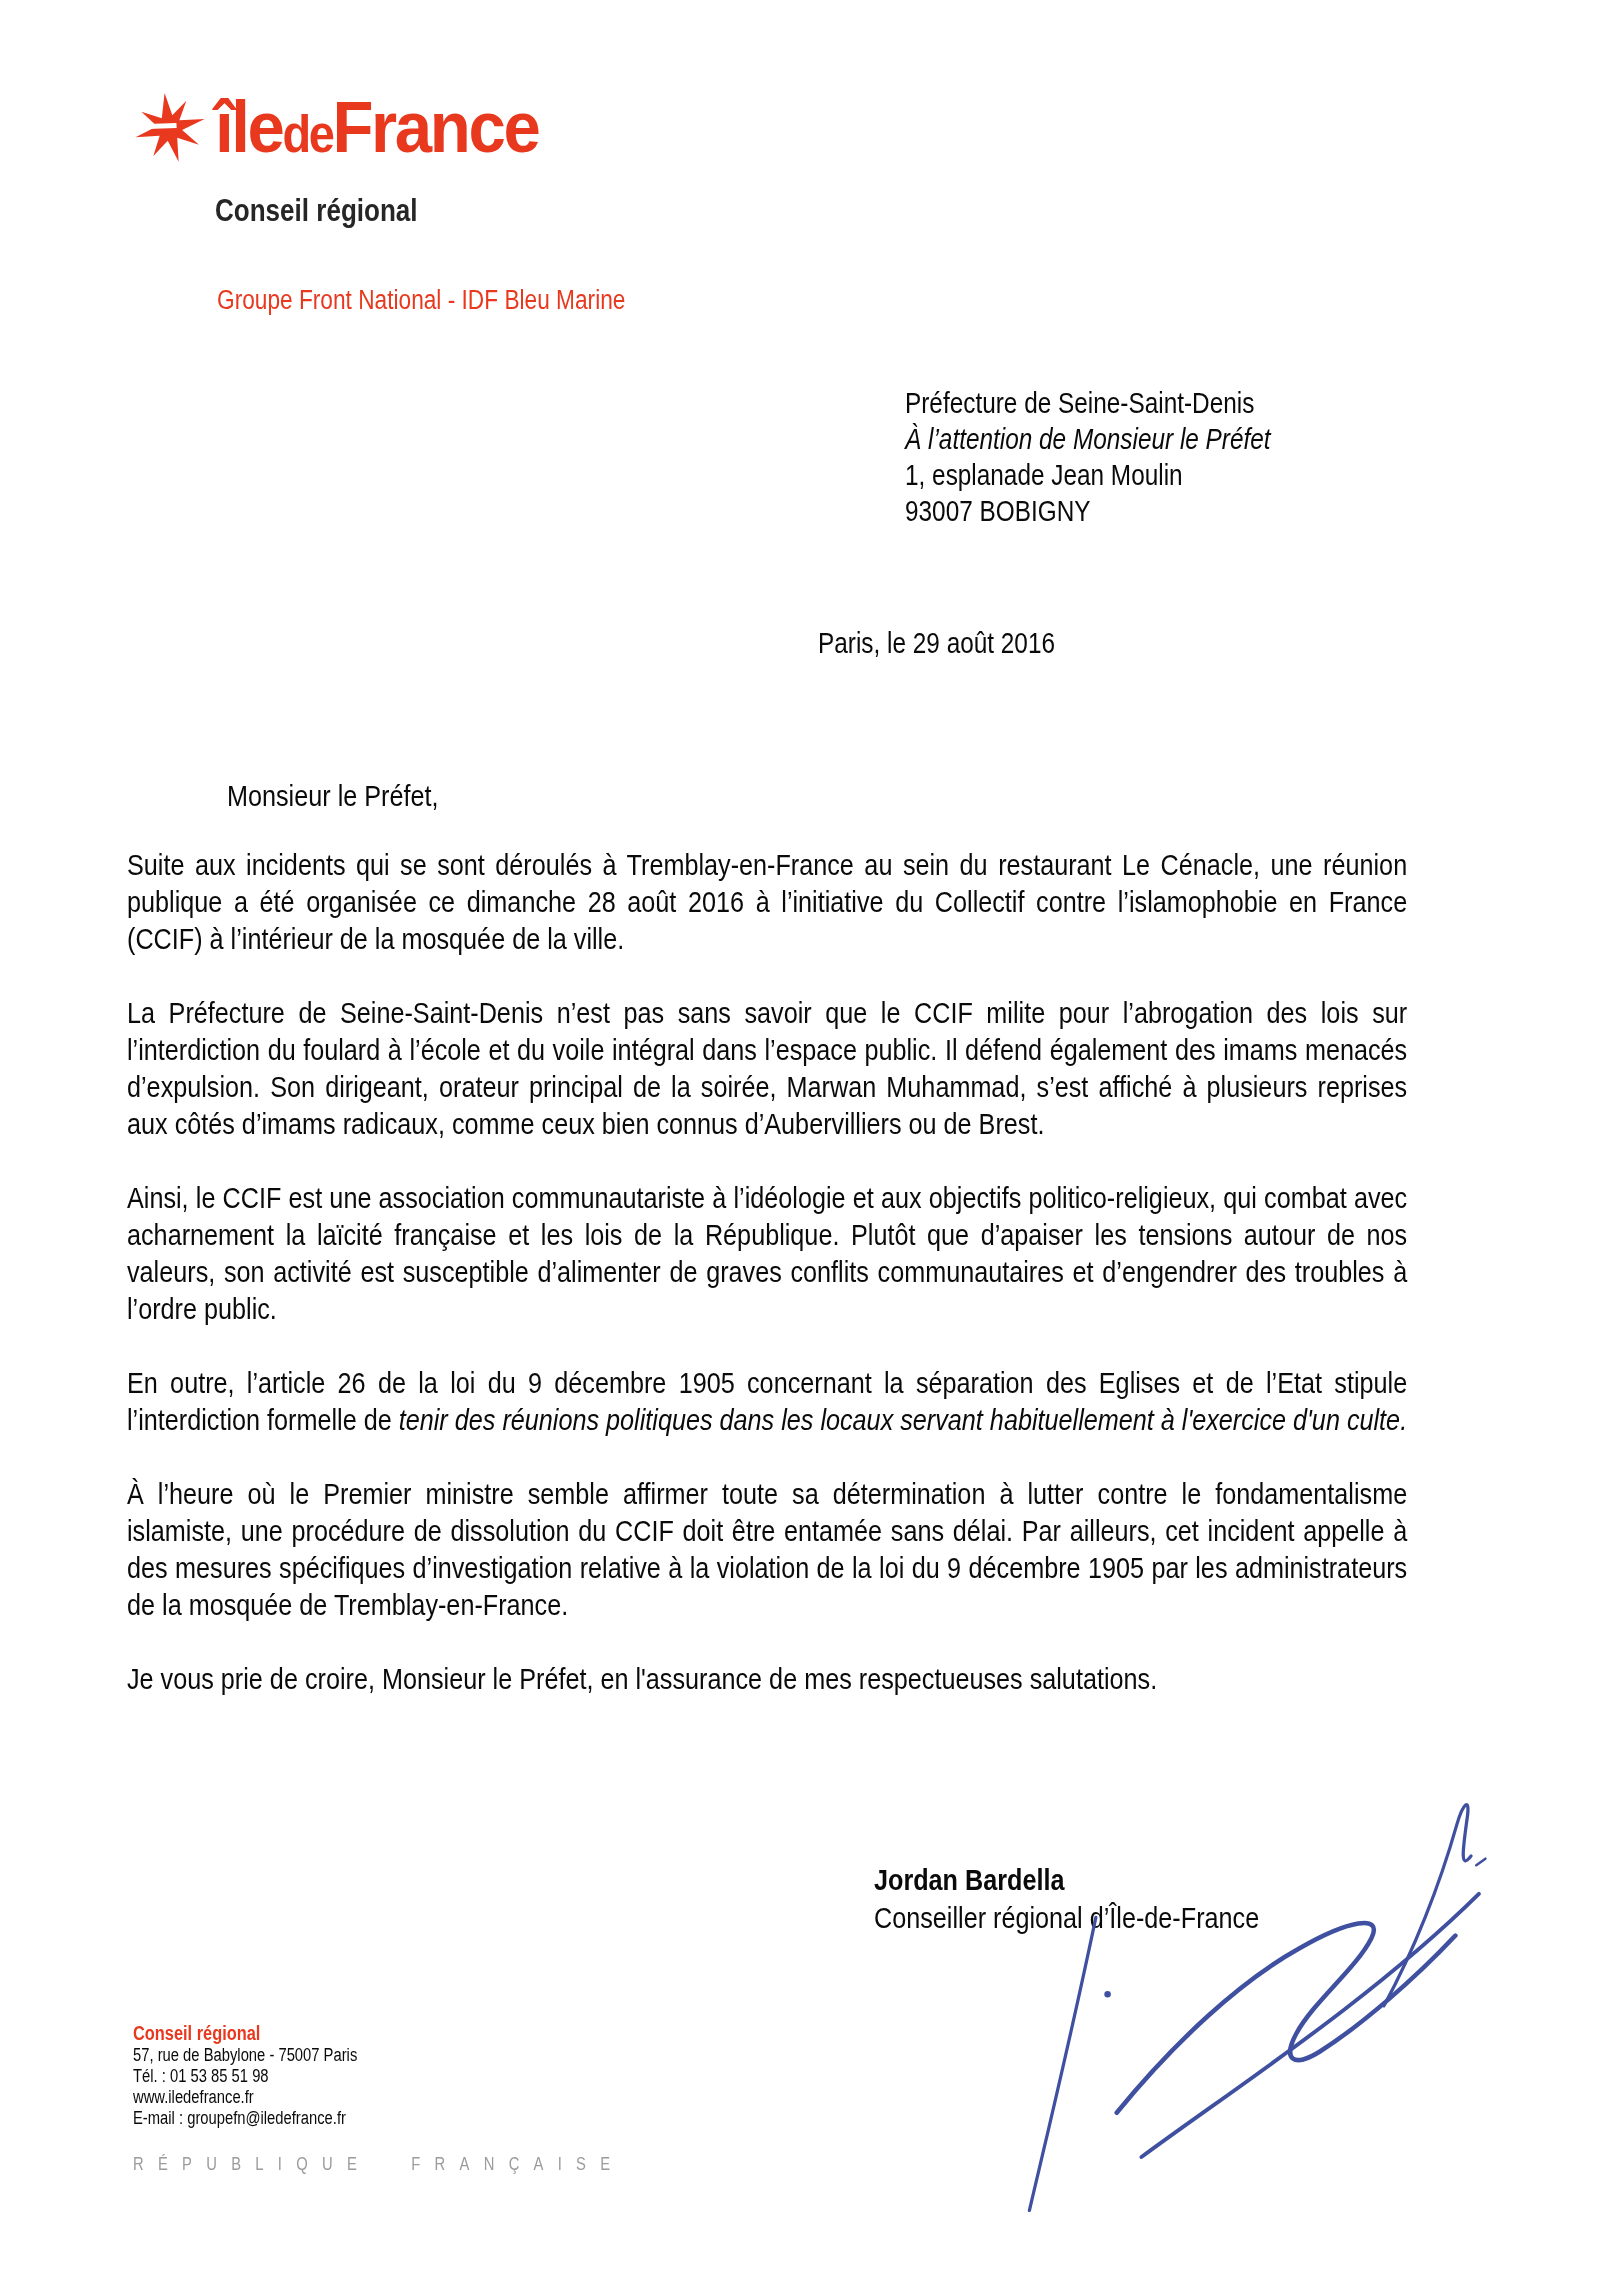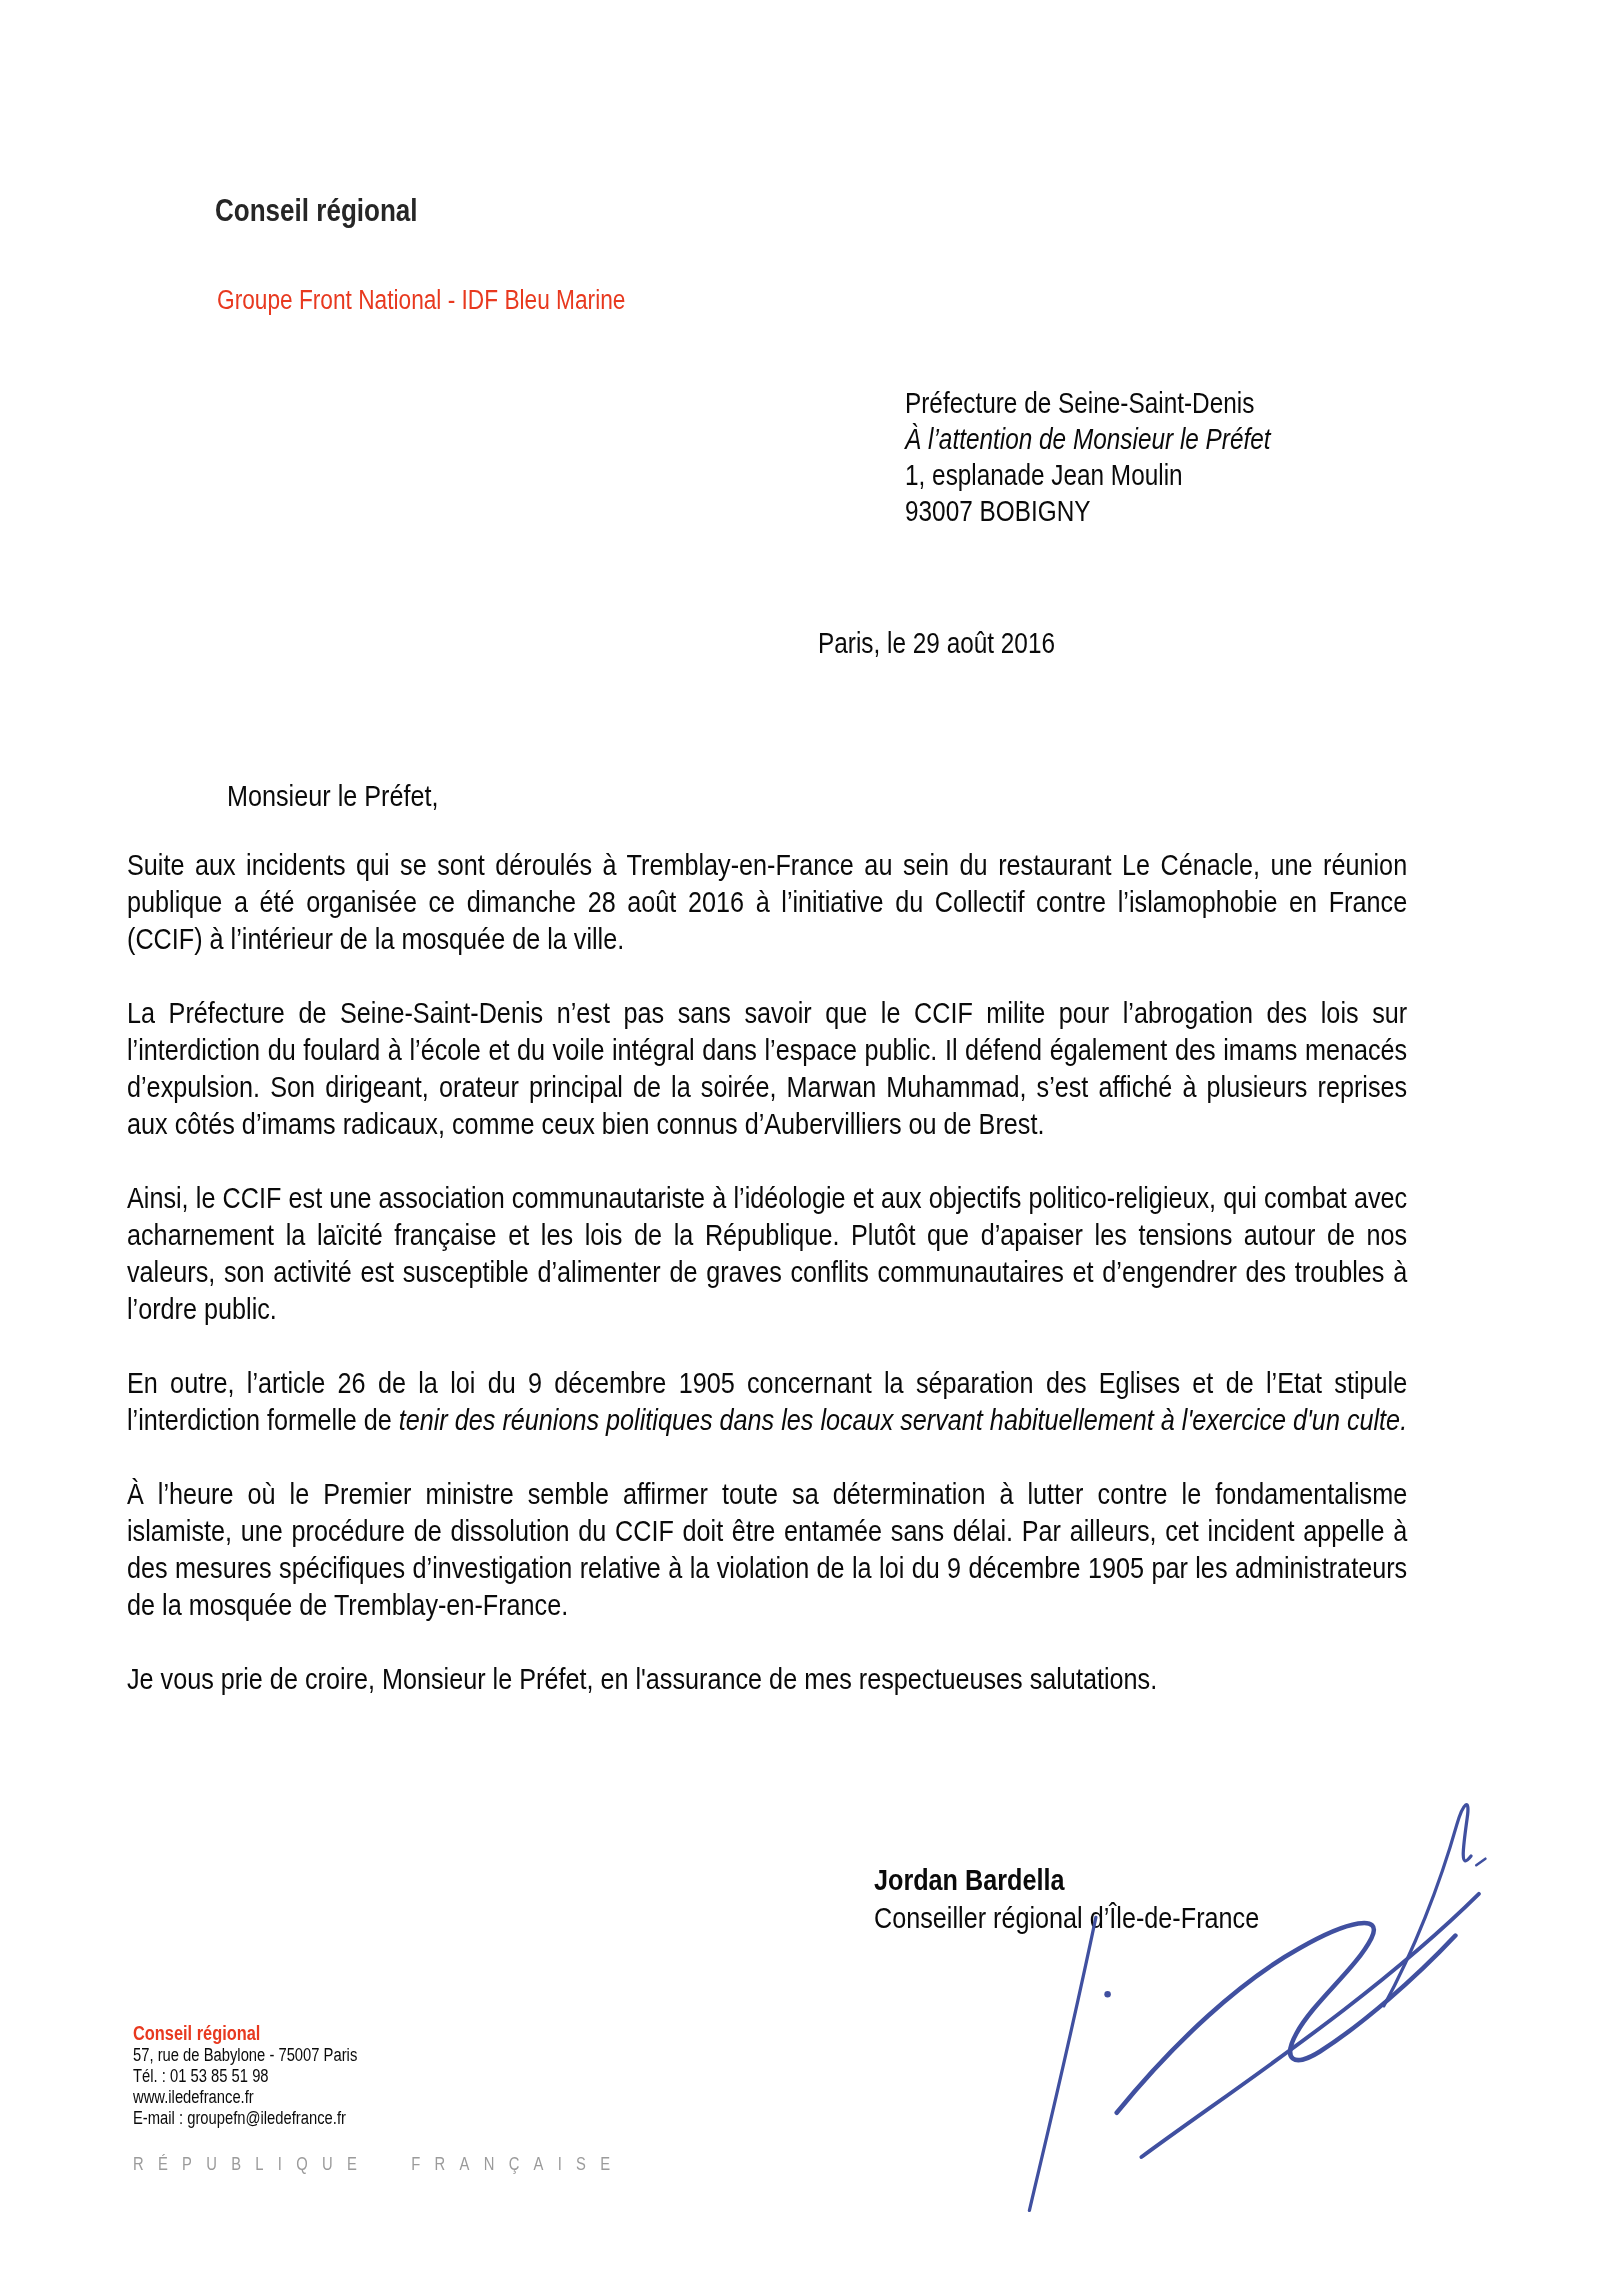--- a/index.html
+++ b/index.html
@@ -39,20 +39,33 @@
   .footer{left:133px;top:2022px;font-size:17.6px;line-height:21px;white-space:nowrap;}
   .footer .f-org{color:#e8391f;font-weight:bold;font-size:19.5px;line-height:23.4px;}
   .republic{left:133px;top:2154px;font-size:17.6px;color:#9b9b9b;
             letter-spacing:17px;word-spacing:26px;white-space:nowrap;}
 </style>
 </head>
 <body>
 
 <div class="page">
 
+  <div class="abs logo-row">
+    <span>
+      <svg width="73" height="76" viewBox="0 0 104 108">
+        <polygon fill="#e8391f" points="45,4 56,36 76,15 66,43 102,41 70,57 94,78 63,68 65,102 49.5,72 29,94 38,65 3.7,67 34.2,51.5 12,31 41,40"></polygon>
+        <rect x="-2" y="48" width="64" height="7" fill="#ffffff" transform="rotate(-2 30 51)"></rect>
+      </svg>
+    </span>
+    <span class="logo-text">
+      <span class="logo-ile">île</span>
+        <span class="logo-de">de</span>
+        <span class="logo-france">France</span>
+    </span>
+  </div>
 
   <div class="abs org-title cond">Conseil régional</div>
   <div class="abs group-line cond">Groupe Front National - IDF Bleu  Marine</div>
 
   <div class="abs recipient cond">
     <div>Préfecture de Seine-Saint-Denis</div>
     <div class="italic">À l’attention de Monsieur le Préfet</div>
     <div>1, esplanade Jean Moulin</div>
     <div>93007 BOBIGNY</div>
   </div>

